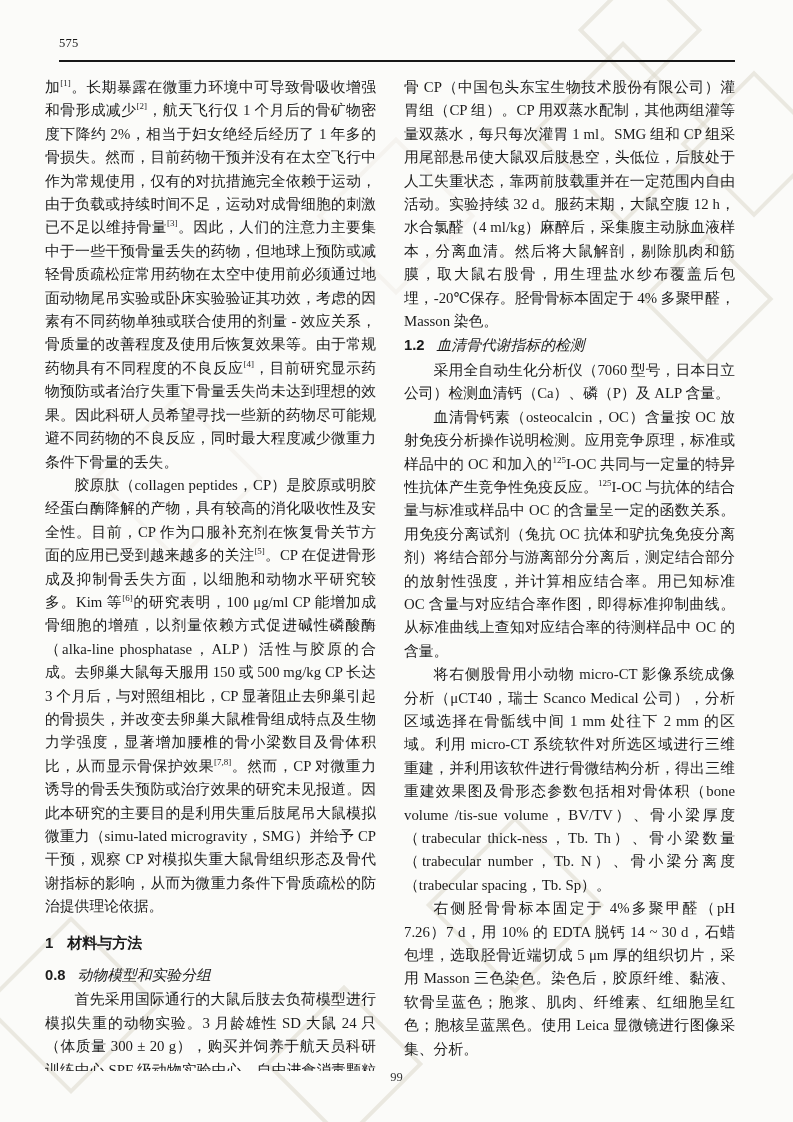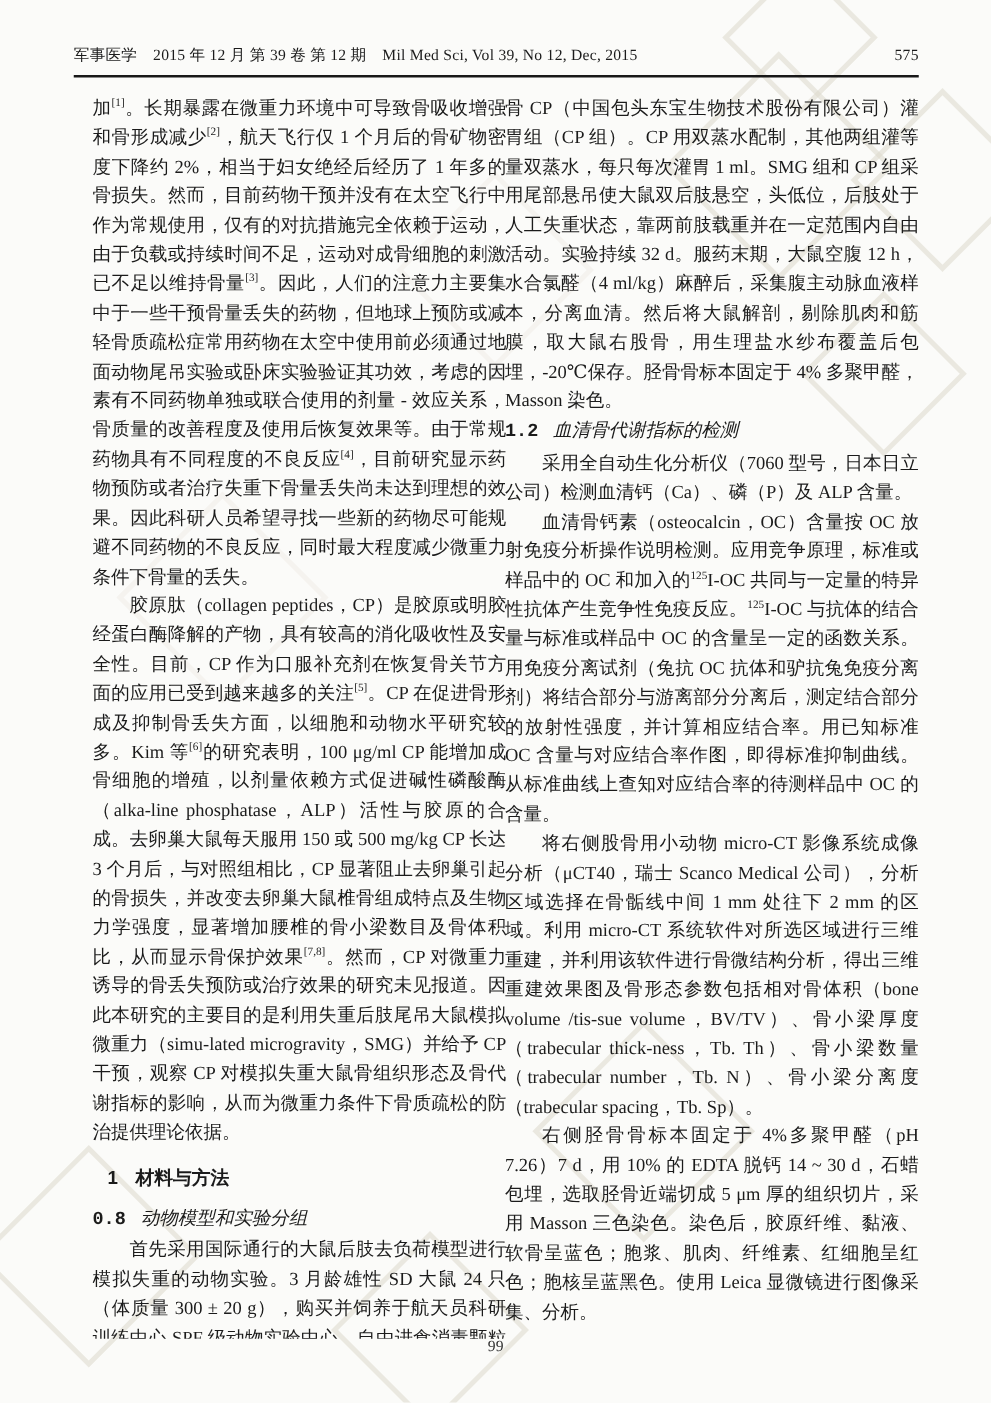--- a/index.html
+++ b/index.html
@@ -15,32 +15,32 @@
   .header{
     position:absolute;left:59px;top:36px;width:676px;
     display:flex;justify-content:space-between;align-items:baseline;
     font-size:12.5px;letter-spacing:.2px;
   }
   .header-rule{position:absolute;left:59px;top:60px;width:676px;height:2px;background:#181818;}
   .col{
     position:absolute;top:76px;width:331px;height:995px;overflow:hidden;
     font-size:14.8px;line-height:23.4px;text-align:justify;text-justify:inter-ideograph;
   }
-  .col-left{left:74px;}
+  .col-left{left:45px;}
   .col-right{left:404px;}
   p{margin:0;}
   .indent{text-indent:2em;}
   sup{font-size:9px;line-height:0;vertical-align:super;}
   .sec-h{
     font-family:"Liberation Sans","DejaVu Sans",sans-serif;font-weight:bold;
-    font-size:15px;margin:12px 12px 10px;text-align:left;
+    font-size:15px;margin:12px 0 10px;text-align:left;
   }
   .sec-h .num{margin-right:14px;}
   .sub-h{margin:1px 0;text-align:left;}
-  .sub-h .num{font-family:Liberation Mono, monospace;font-weight:bold;margin-right:12px;}
+  .sub-h .num{font-family:Liberation Sans, sans-serif;font-weight:bold;margin-right:12px;}
   .sub-h .t{font-style:italic;}
   .footer{
     position:absolute;left:0;top:1070px;width:793px;text-align:center;
     font-size:12.5px;color:#333;
   }
 </style>
 </head>
 <body>
 
 <div class="wm-layer">
@@ -51,21 +51,20 @@
   <div class="wm" style="left:452px;top:842px;width:118px;height:118px;"></div>
   <div class="wm" style="left:288px;top:1008px;width:104px;height:104px;"></div>
   <div class="wm" style="left:8px;top:942px;width:118px;height:118px;"></div>
   <div class="wm faint" style="left:340px;top:160px;width:104px;height:104px;"></div>
   <div class="wm faint" style="left:118px;top:418px;width:112px;height:112px;"></div>
 </div>
 
 <div class="content">
 
   <div class="header">
-    <span>军事医学　2015 年 12 月 第 39 卷 第 12 期　Mil Med Sci, Vol 39, No 12, Dec, 2015</span>
     <span>575</span>
   </div>
   <div class="header-rule"></div>
 
   <div class="col col-left">
     <p>加<sup>[1]</sup>。长期暴露在微重力环境中可导致骨吸收增强和骨形成减少<sup>[2]</sup>，航天飞行仅 1 个月后的骨矿物密度下降约 2%，相当于妇女绝经后经历了 1 年多的骨损失。然而，目前药物干预并没有在太空飞行中作为常规使用，仅有的对抗措施完全依赖于运动，由于负载或持续时间不足，运动对成骨细胞的刺激已不足以维持骨量<sup>[3]</sup>。因此，人们的注意力主要集中于一些干预骨量丢失的药物，但地球上预防或减轻骨质疏松症常用药物在太空中使用前必须通过地面动物尾吊实验或卧床实验验证其功效，考虑的因素有不同药物单独或联合使用的剂量 - 效应关系，骨质量的改善程度及使用后恢复效果等。由于常规药物具有不同程度的不良反应<sup>[4]</sup>，目前研究显示药物预防或者治疗失重下骨量丢失尚未达到理想的效果。因此科研人员希望寻找一些新的药物尽可能规避不同药物的不良反应，同时最大程度减少微重力条件下骨量的丢失。</p>
     <p class="indent">胶原肽（collagen peptides，CP）是胶原或明胶经蛋白酶降解的产物，具有较高的消化吸收性及安全性。目前，CP 作为口服补充剂在恢复骨关节方面的应用已受到越来越多的关注<sup>[5]</sup>。CP 在促进骨形成及抑制骨丢失方面，以细胞和动物水平研究较多。Kim 等<sup>[6]</sup>的研究表明，100 μg/ml CP 能增加成骨细胞的增殖，以剂量依赖方式促进碱性磷酸酶（alka-line phosphatase，ALP）活性与胶原的合成。去卵巢大鼠每天服用 150 或 500 mg/kg CP 长达 3 个月后，与对照组相比，CP 显著阻止去卵巢引起的骨损失，并改变去卵巢大鼠椎骨组成特点及生物力学强度，显著增加腰椎的骨小梁数目及骨体积比，从而显示骨保护效果<sup>[7,8]</sup>。然而，CP 对微重力诱导的骨丢失预防或治疗效果的研究未见报道。因此本研究的主要目的是利用失重后肢尾吊大鼠模拟微重力（simu-lated microgravity，SMG）并给予 CP 干预，观察 CP 对模拟失重大鼠骨组织形态及骨代谢指标的影响，从而为微重力条件下骨质疏松的防治提供理论依据。</p>
     <p class="sec-h">
       <span class="num">1</span><span>材料与方法</span>
     </p>

